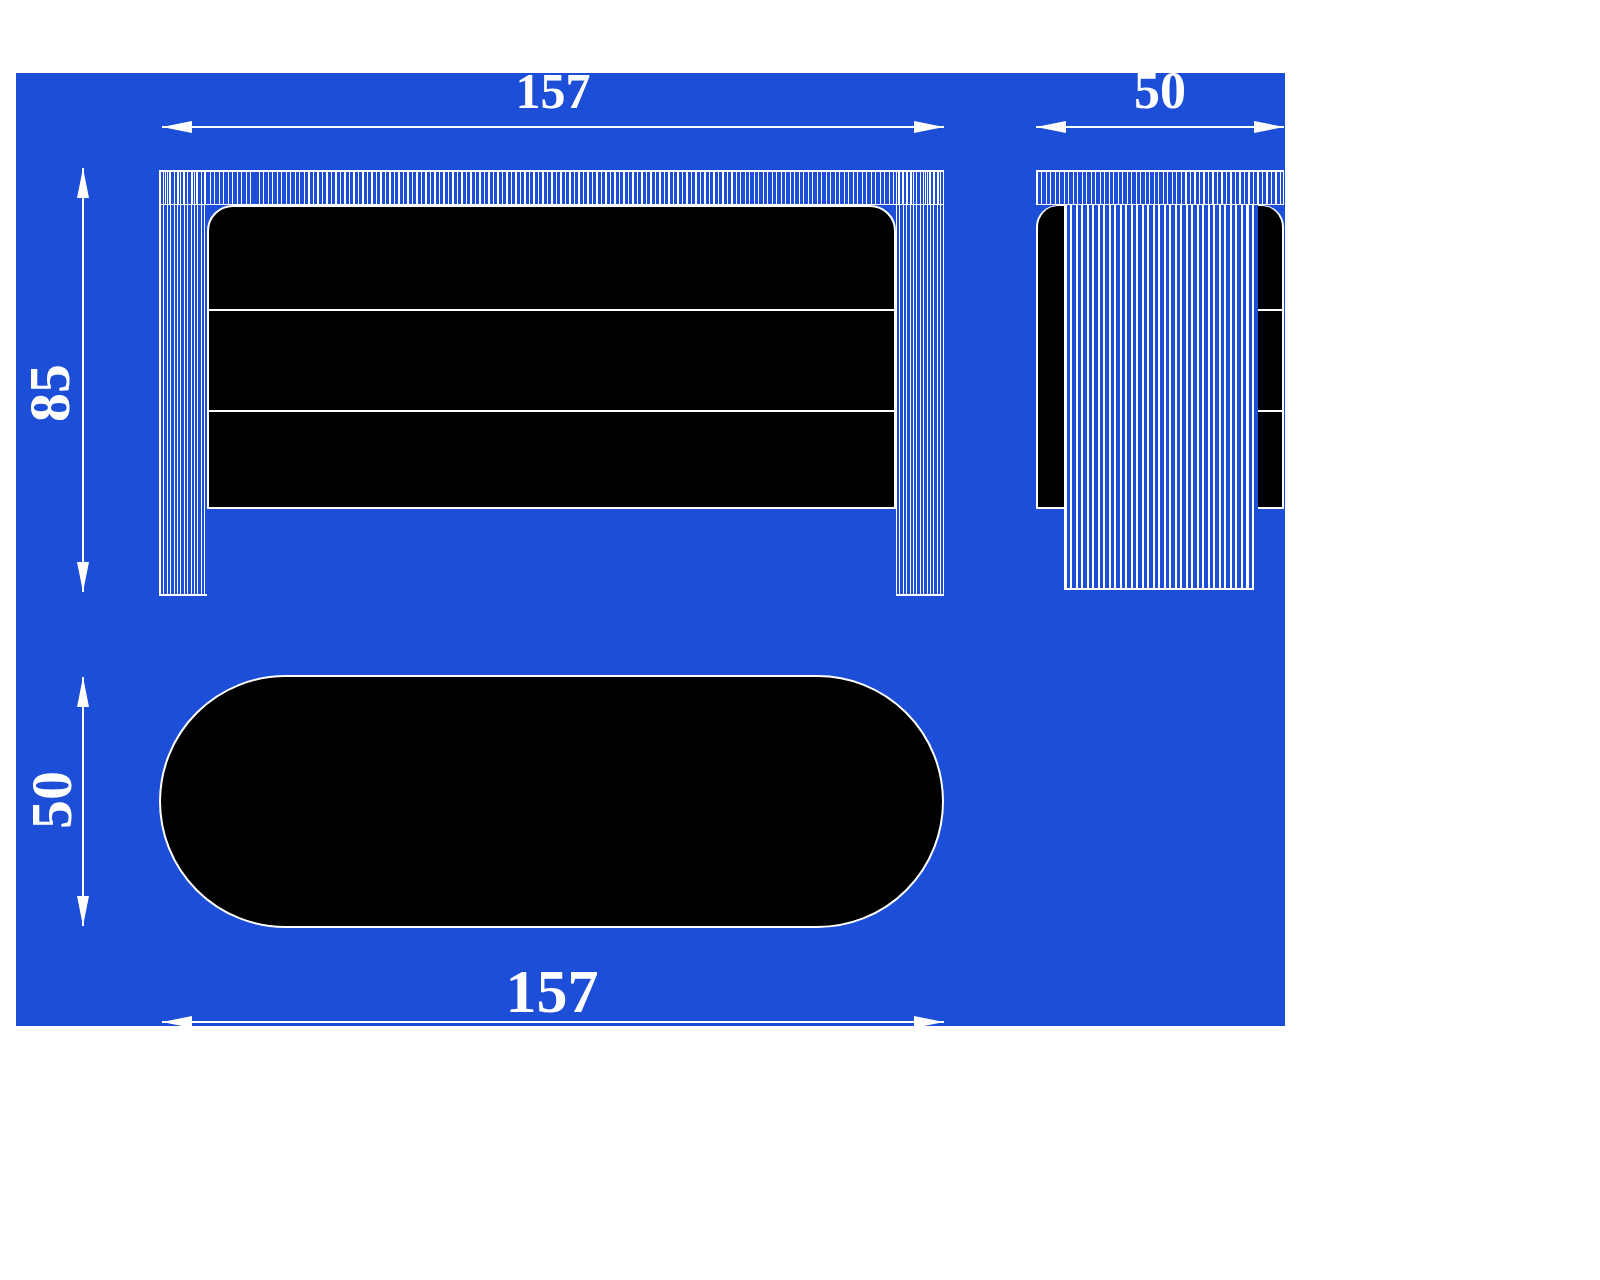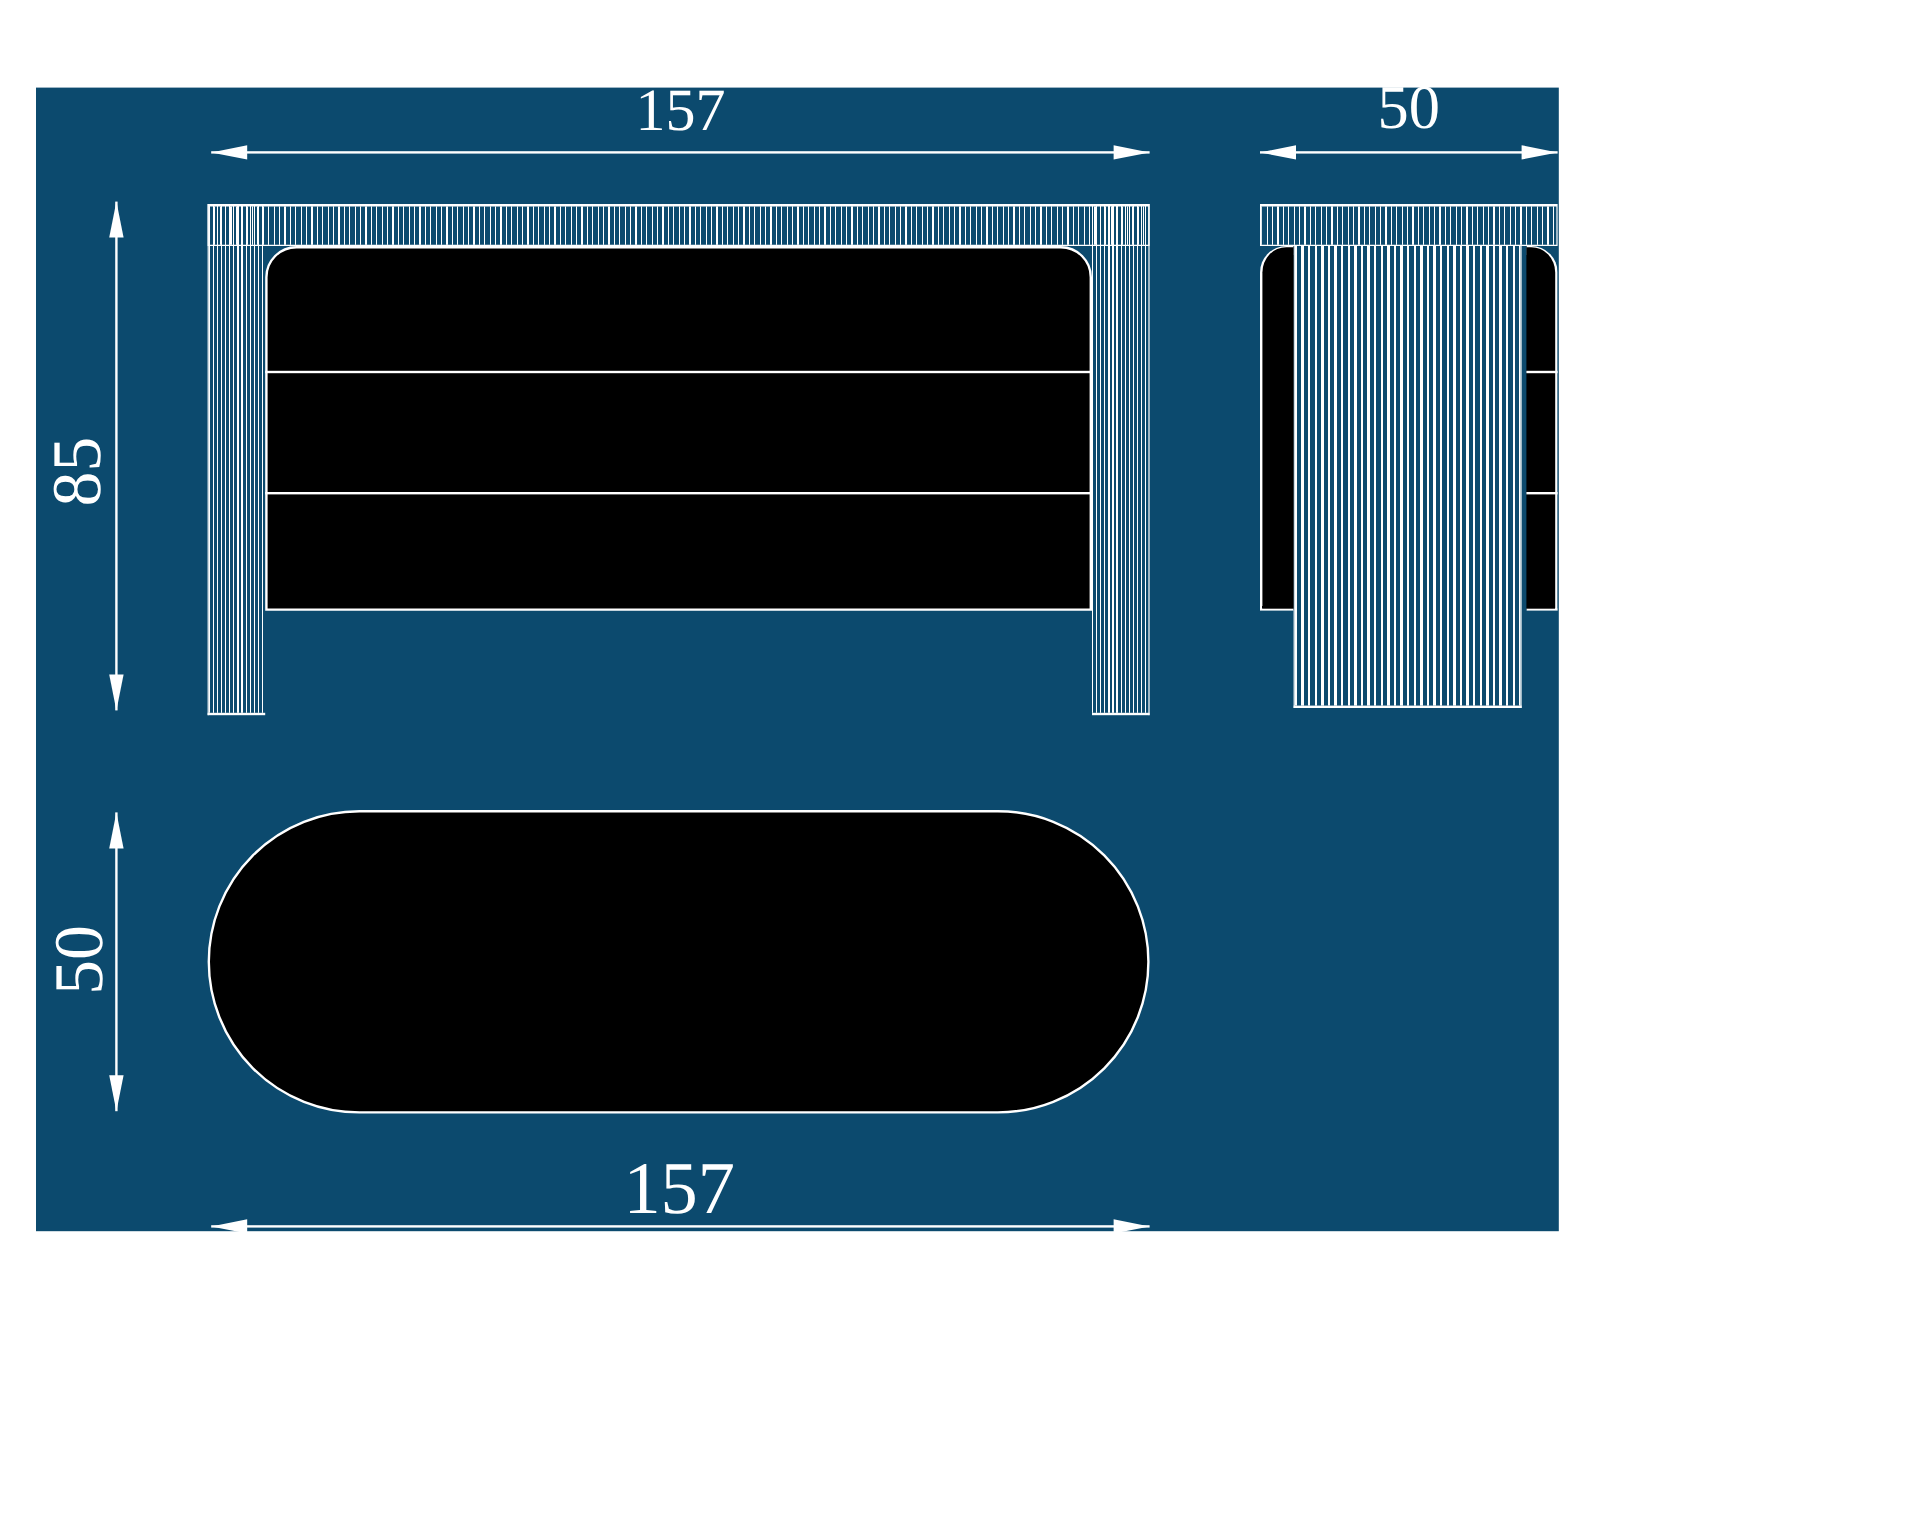--- a/index.html
+++ b/index.html
@@ -4,23 +4,24 @@
 <style>
   html,body{margin:0;padding:0;}
   .page{
     position:relative;
     width:1600px;height:1280px;
     background:#ffffff;
     overflow:hidden;
     font-family:"Liberation Serif","DejaVu Serif",serif;
   }
   .canvas{
-    position:absolute;left:30px;top:73px;
+    position:absolute;left:16px;top:73px;
     width:1269px;height:953px;
-    background:#0c4a6e;
+    background:#1d4ed8;
+    font-weight:bold;
   }
   .canvas *{position:absolute;box-sizing:border-box;}
 
   
   .hatch-cap{
     background:repeating-linear-gradient(90deg,#ffffff 0,#ffffff 1px,transparent 1px,transparent 4.5px);
   }
   .hatch-leg{
     background:repeating-linear-gradient(90deg,#ffffff 0,#ffffff 1px,transparent 1px,transparent 3.4px);
   }

